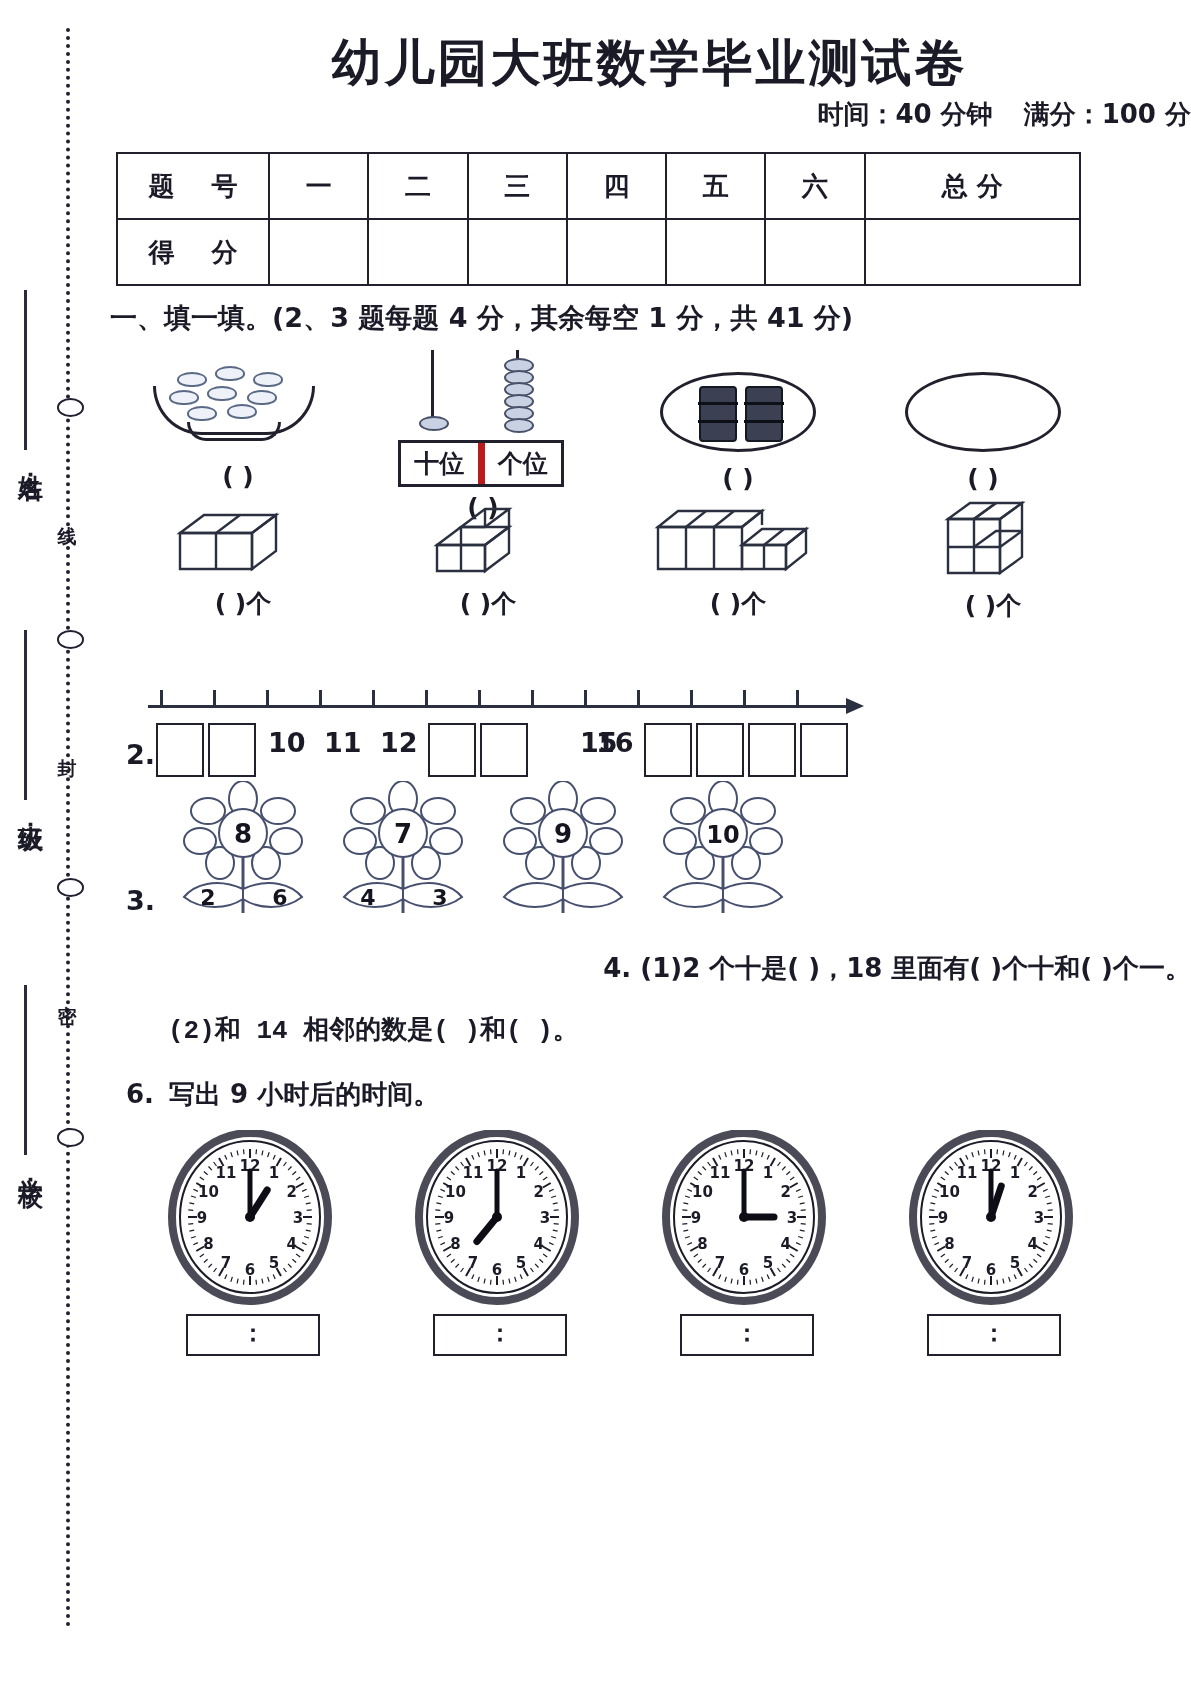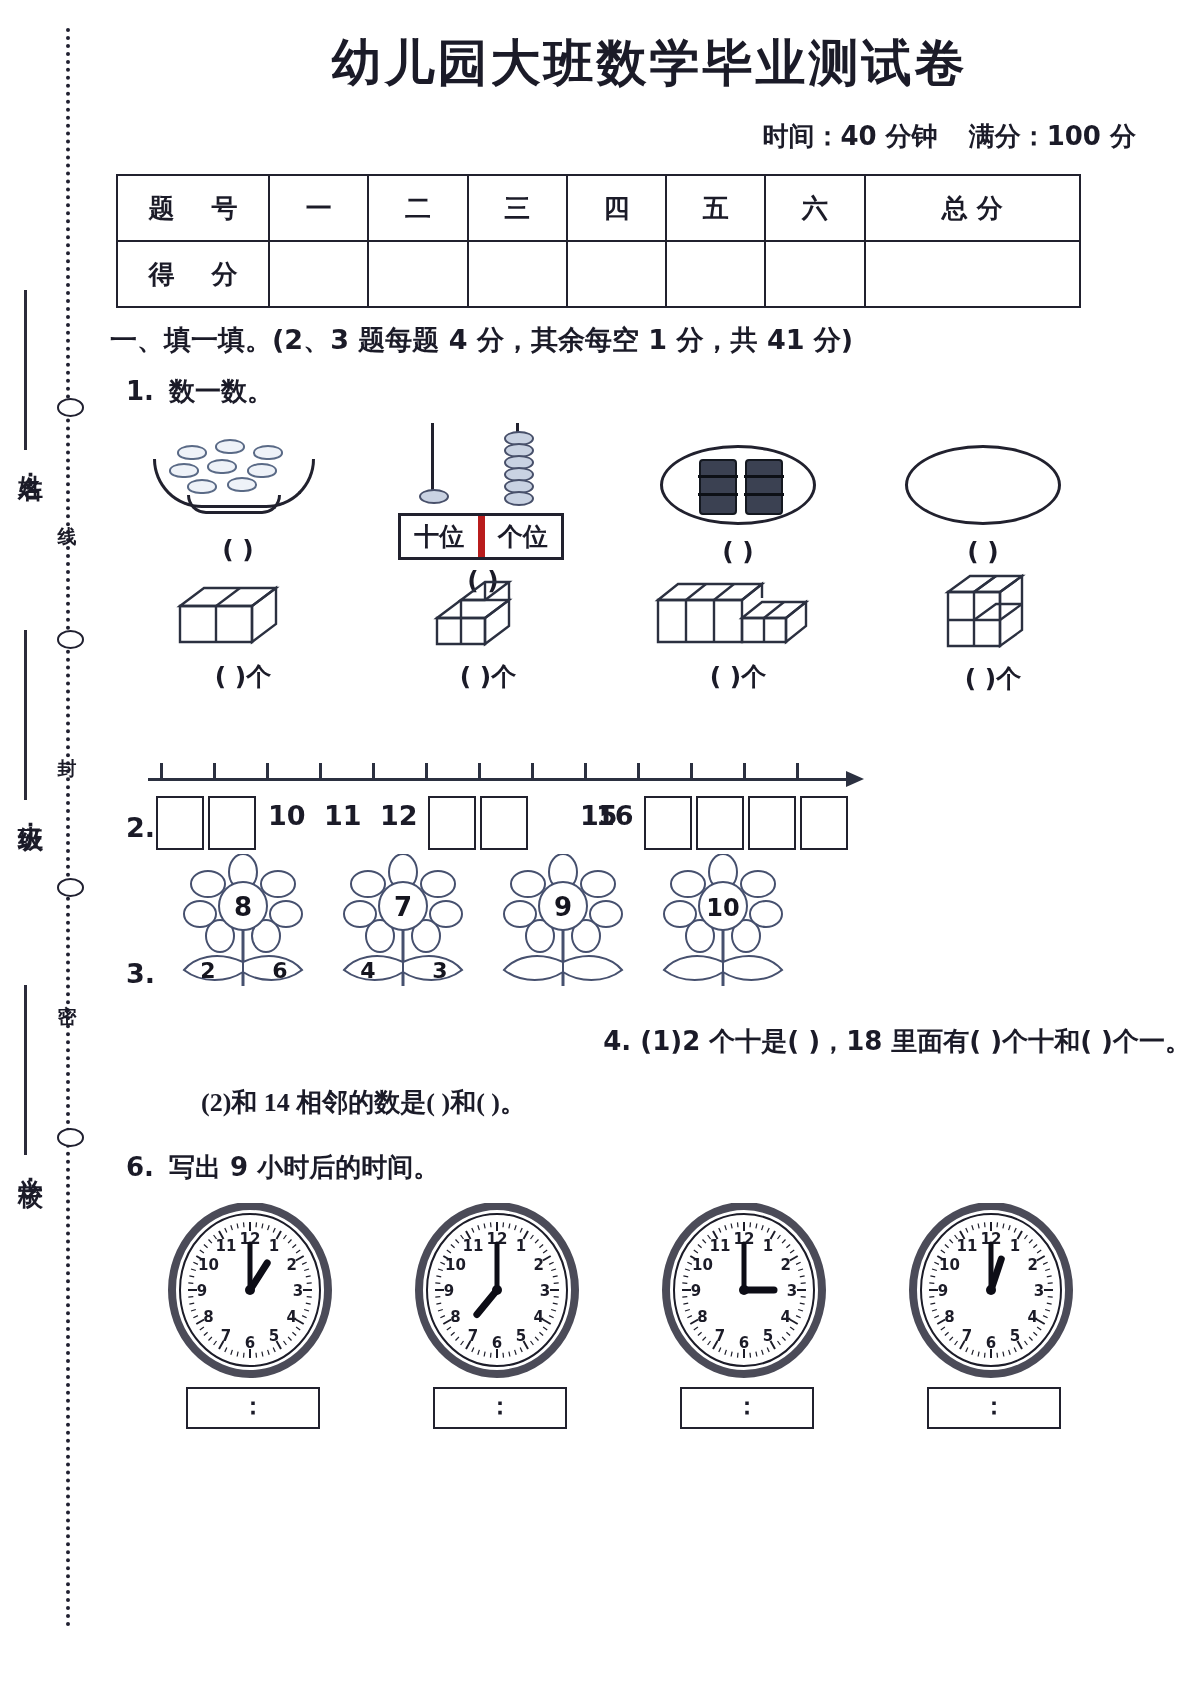--- a/index.html
+++ b/index.html
@@ -29,41 +29,41 @@
     font-family:"DejaVu Sans","Liberation Sans",sans-serif;font-size:19px;font-weight:bold;
     writing-mode:vertical-rl;text-orientation:upright;
   }
   
   #sheet{position:absolute;left:108px;top:0;width:1083px;height:1684px;}
   #title{
     text-align:center;font-family:"DejaVu Sans","Liberation Sans",sans-serif;
     font-weight:bold;font-size:50px;letter-spacing:3px;padding-top:30px;
   }
   #meta{
-    text-align:right;padding-right:55px;margin-top:22px;
+    text-align:right;
     font-family:"DejaVu Sans","Liberation Sans",sans-serif;font-weight:bold;font-size:26px;
   }
   #meta span{margin-left:22px;}
   
   table.score{
     border-collapse:collapse;margin:20px 0 0 8px;width:965px;
     font-family:"DejaVu Sans","Liberation Sans",sans-serif;font-weight:bold;font-size:26px;
   }
   table.score td{border:2px solid #21212e;height:62px;text-align:center;}
   table.score td.lab{width:148px;letter-spacing:14px;text-indent:14px;border-radius:22px;}
   
   .sec-head{
     margin:14px 0 4px 2px;font-size:27px;font-weight:bold;
     font-family:"DejaVu Sans","Liberation Sans",sans-serif;
   }
   .q{margin:16px 0 0 18px;font-size:26px;font-weight:bold;
      font-family:"DejaVu Sans","Liberation Sans",sans-serif;}
   .qnum{display:inline-block;min-width:34px;}
-  .sub{margin:26px 0 0 93px;font-size:26px;font-weight:bold;
-     font-family:Liberation Serif, serif;}
+  .sub{margin:26px 0 0 60px;font-size:26px;font-weight:bold;
+     font-family:Liberation Mono, monospace;}
   
   .picrow{position:relative;height:150px;margin-top:14px;}
   .cell{position:absolute;text-align:center;}
   .ans{font-family:"DejaVu Sans","Liberation Sans",sans-serif;font-weight:bold;font-size:25px;margin-top:6px;}
   
   .plate{position:relative;width:160px;height:80px;}
   .plate .rim{
     position:absolute;left:0;top:26px;width:156px;height:46px;
     border:3px solid #21212e;border-top:none;border-radius:0 0 78px 78px;
   }
@@ -161,24 +161,20 @@
       <td></td>
       <td></td>
       <td></td>
       <td></td>
     </tr>
   </tbody>
     </table>
 
   <div class="sec-head">一、填一填。(2、3 题每题 4 分，其余每空 1 分，共 41 分)</div>
 
-  <div class="q">
-    <span class="qnum">1.</span>
-    <span>数一数。</span>
-  </div>
 
   <div class="picrow" style="height:145px;">
 
     <div class="cell" style="left:45px;top:10px;width:170px;">
       <div class="plate">
         <div class="dump" style="left:24px;top:12px;"></div>
         <div class="dump" style="left:62px;top:6px;"></div>
         <div class="dump" style="left:100px;top:12px;"></div>
         <div class="dump" style="left:16px;top:30px;"></div>
         <div class="dump" style="left:54px;top:26px;"></div>

